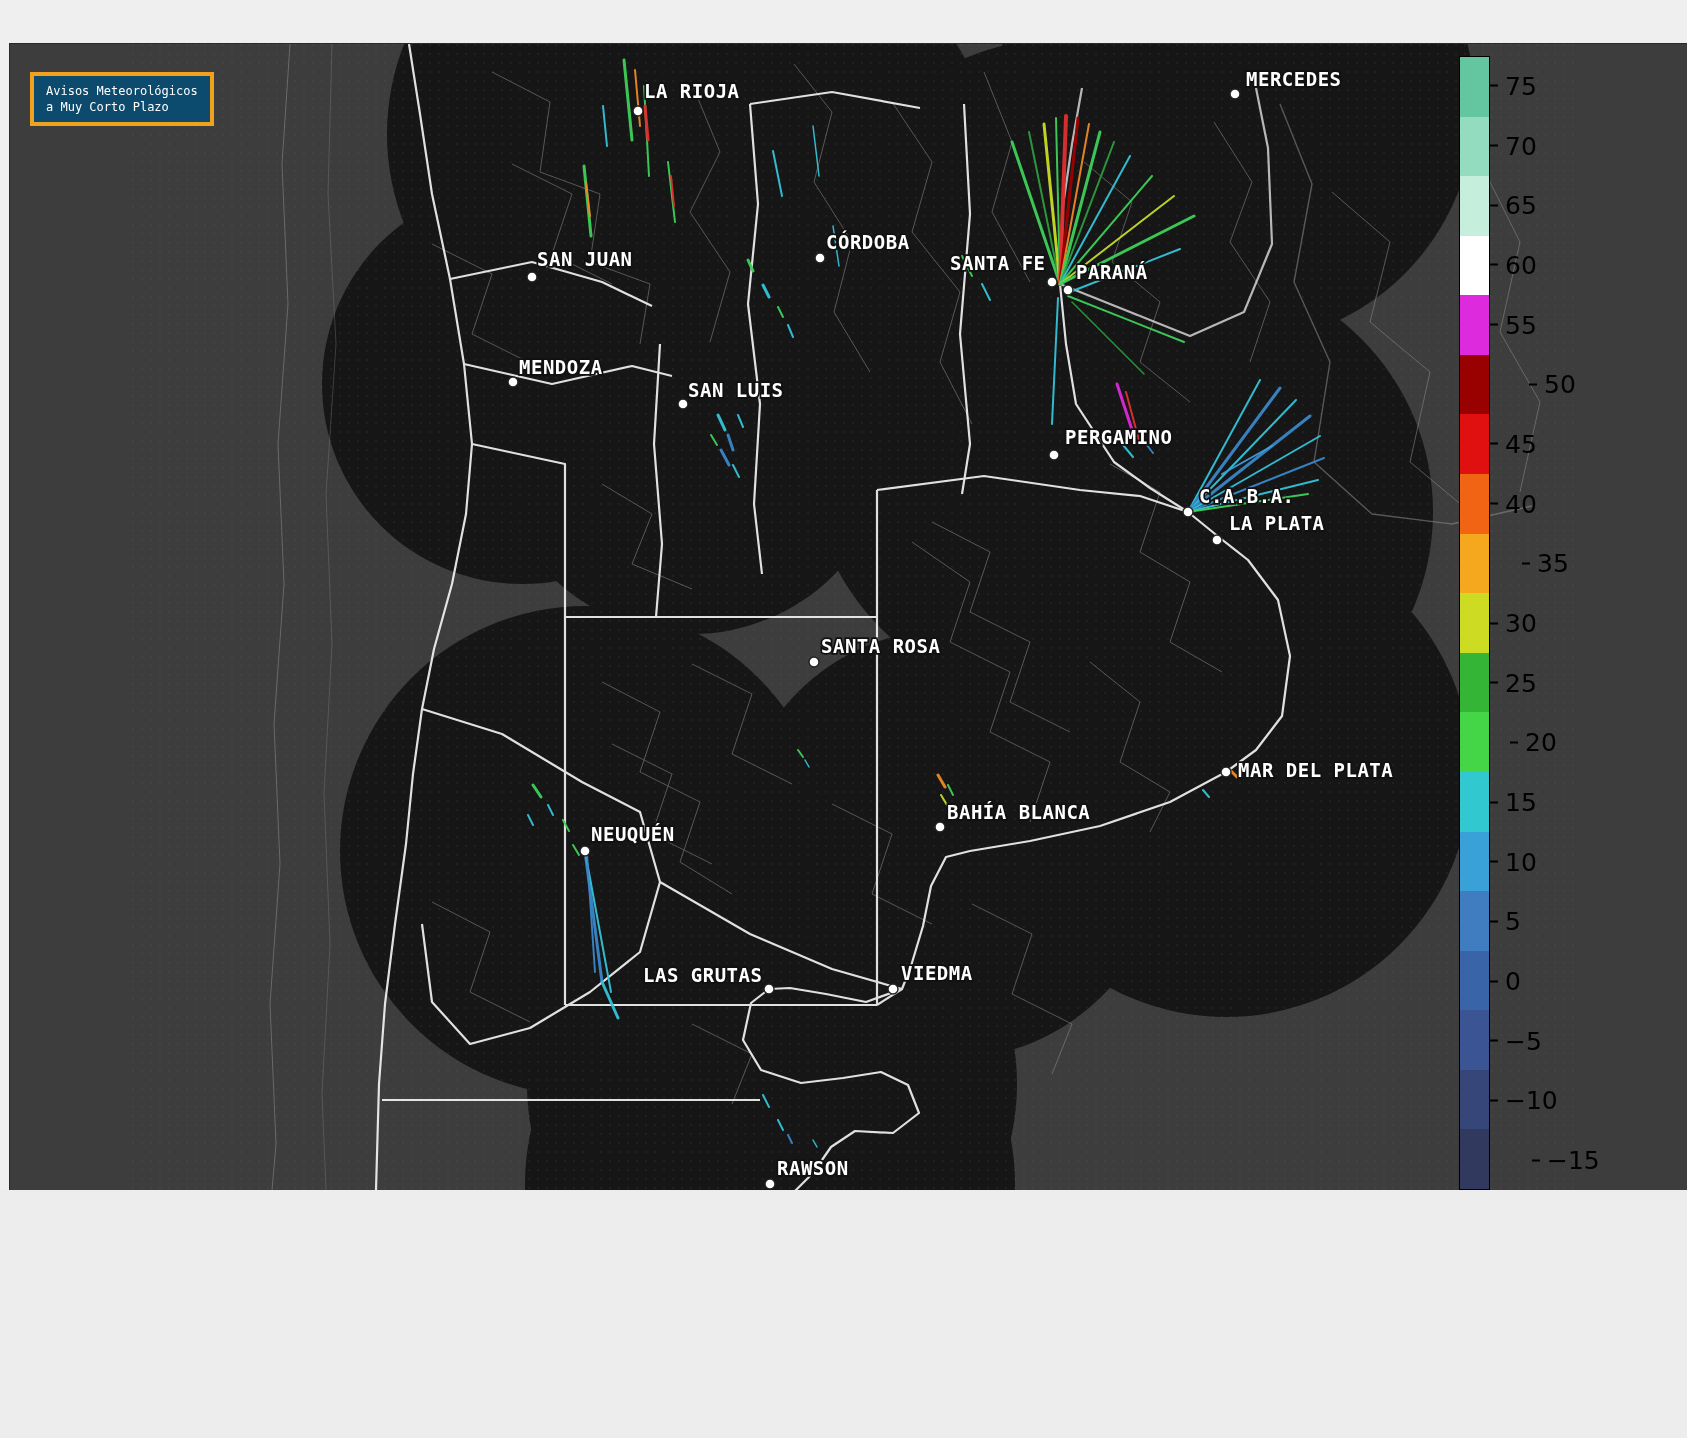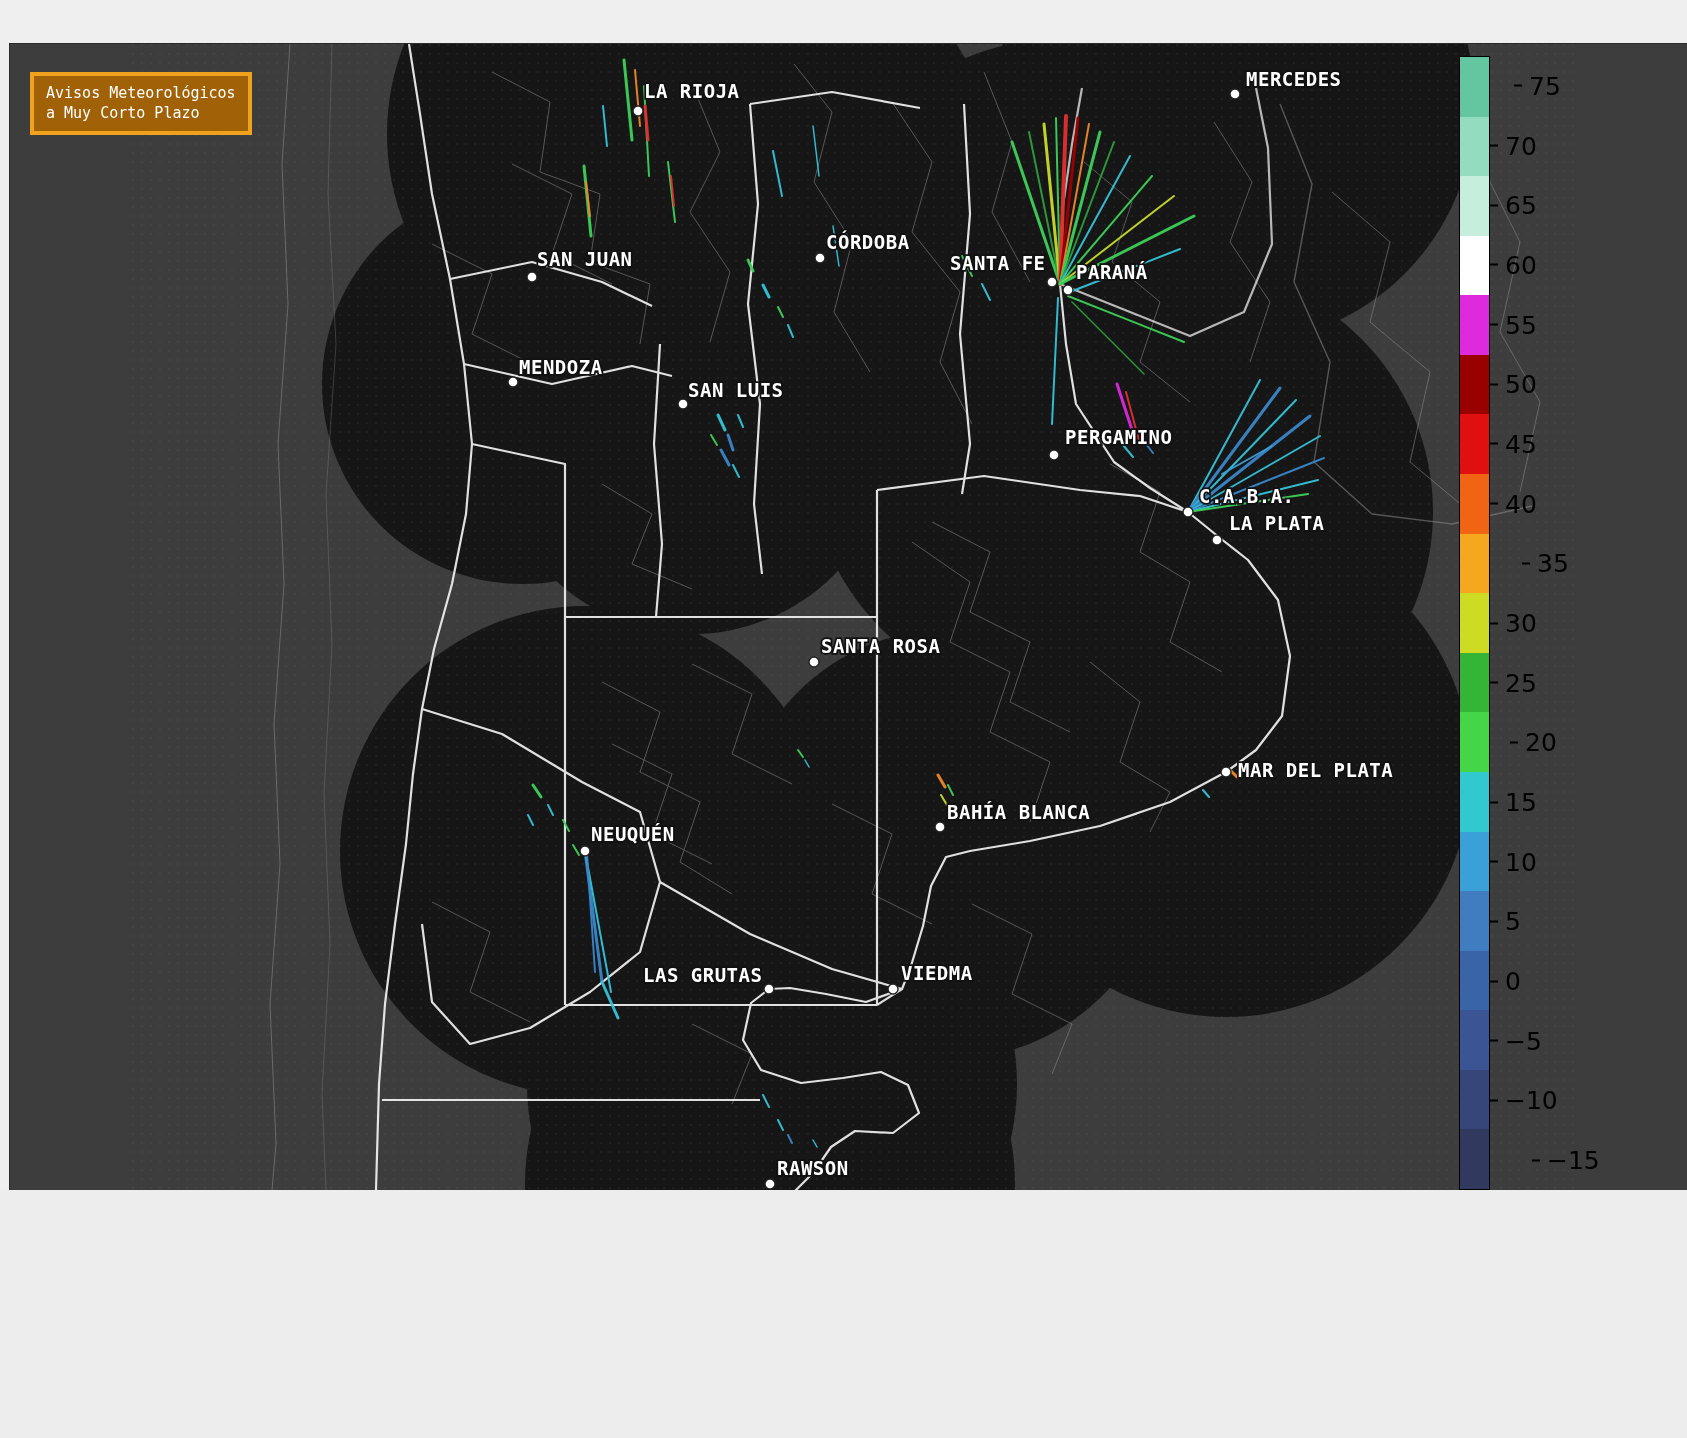--- a/index.html
+++ b/index.html
@@ -5,22 +5,22 @@
   html,body{margin:0;padding:0;}
   .page{position:relative;width:1687px;height:1438px;background:#efefef;overflow:hidden;
         font-family:"DejaVu Sans",sans-serif;}
   .title-bar{position:absolute;left:10px;top:6px;width:1442px;text-align:center;
         font-family:"DejaVu Sans Mono",monospace;font-size:27px;color:#101010;letter-spacing:.5px;}
   .map-wrap{position:absolute;left:10px;top:44px;width:1686px;height:1146px;background:#3d3d3d;
         outline:1px solid #2a2a2a;}
   #map-svg{position:absolute;left:0;top:0;width:100%;height:100%;display:block;}
   #map-svg text{font-family:"DejaVu Sans Mono",monospace;font-size:19px;font-weight:bold;
         fill:#ffffff;stroke:#111;stroke-width:3.5px;paint-order:stroke;letter-spacing:.5px;}
-  .warning-box{position:absolute;left:20px;top:28px;background:#a16207;border:4px solid #f0a11e;
-        padding:7px 12px;color:#fff;font-family:"DejaVu Sans Mono",monospace;font-size:15px;line-height:1.35;}
+  .warning-box{position:absolute;left:20px;top:28px;background:#0c4a6e;border:4px solid #f0a11e;
+        padding:7px 12px;color:#fff;font-family:"DejaVu Sans Mono",monospace;font-size:12px;line-height:1.35;}
   
   .colorbar{position:absolute;left:1459px;top:56px;width:31px;height:1134px;border:1px solid #000;
         display:flex;flex-direction:column;box-sizing:border-box;background:#fff;}
   .cb-seg{flex:1;}
   .cb-ticks{position:absolute;left:1490px;top:56px;width:110px;height:1134px;}
   .cb-tick{position:absolute;left:0;transform:translateY(-50%);display:flex;align-items:center;gap:7px;
         font-family:"DejaVu Sans",sans-serif;font-size:25px;color:#000;}
   .cb-tick::before{content:"";width:8px;height:2px;background:#000;}
   
   .footer{position:absolute;left:0;top:1190px;width:1687px;height:248px;background:#ededed;}
@@ -243,36 +243,36 @@
       <div class="cb-seg" style="background: rgb(69, 214, 72);"></div>
       <div class="cb-seg" style="background: rgb(49, 200, 207);"></div>
       <div class="cb-seg" style="background: rgb(58, 160, 216);"></div>
       <div class="cb-seg" style="background: rgb(63, 124, 192);"></div>
       <div class="cb-seg" style="background: rgb(58, 100, 168);"></div>
       <div class="cb-seg" style="background: rgb(58, 84, 148);"></div>
       <div class="cb-seg" style="background: rgb(54, 70, 120);"></div>
       <div class="cb-seg" style="background: rgb(49, 57, 94);"></div>
     </div>
   <div class="cb-ticks" id="colorbar-ticks">
-      <div class="cb-tick" style="top: 2.63158%; margin-left: 24px;">
+      <div class="cb-tick" style="top: 2.63158%;">
         <span>75</span>
       </div>
       <div class="cb-tick" style="top: 7.89474%;">
         <span>70</span>
       </div>
       <div class="cb-tick" style="top: 13.1579%;">
         <span>65</span>
       </div>
       <div class="cb-tick" style="top: 18.4211%;">
         <span>60</span>
       </div>
       <div class="cb-tick" style="top: 23.6842%;">
         <span>55</span>
       </div>
-      <div class="cb-tick" style="top: 28.9474%;">
+      <div class="cb-tick" style="top: 28.9474%; padding-left: 39px;">
         <span>50</span>
       </div>
       <div class="cb-tick" style="top: 34.2105%;">
         <span>45</span>
       </div>
       <div class="cb-tick" style="top: 39.4737%;">
         <span>40</span>
       </div>
       <div class="cb-tick" style="top: 44.7368%; padding-left: 32px;">
         <span>35</span>

